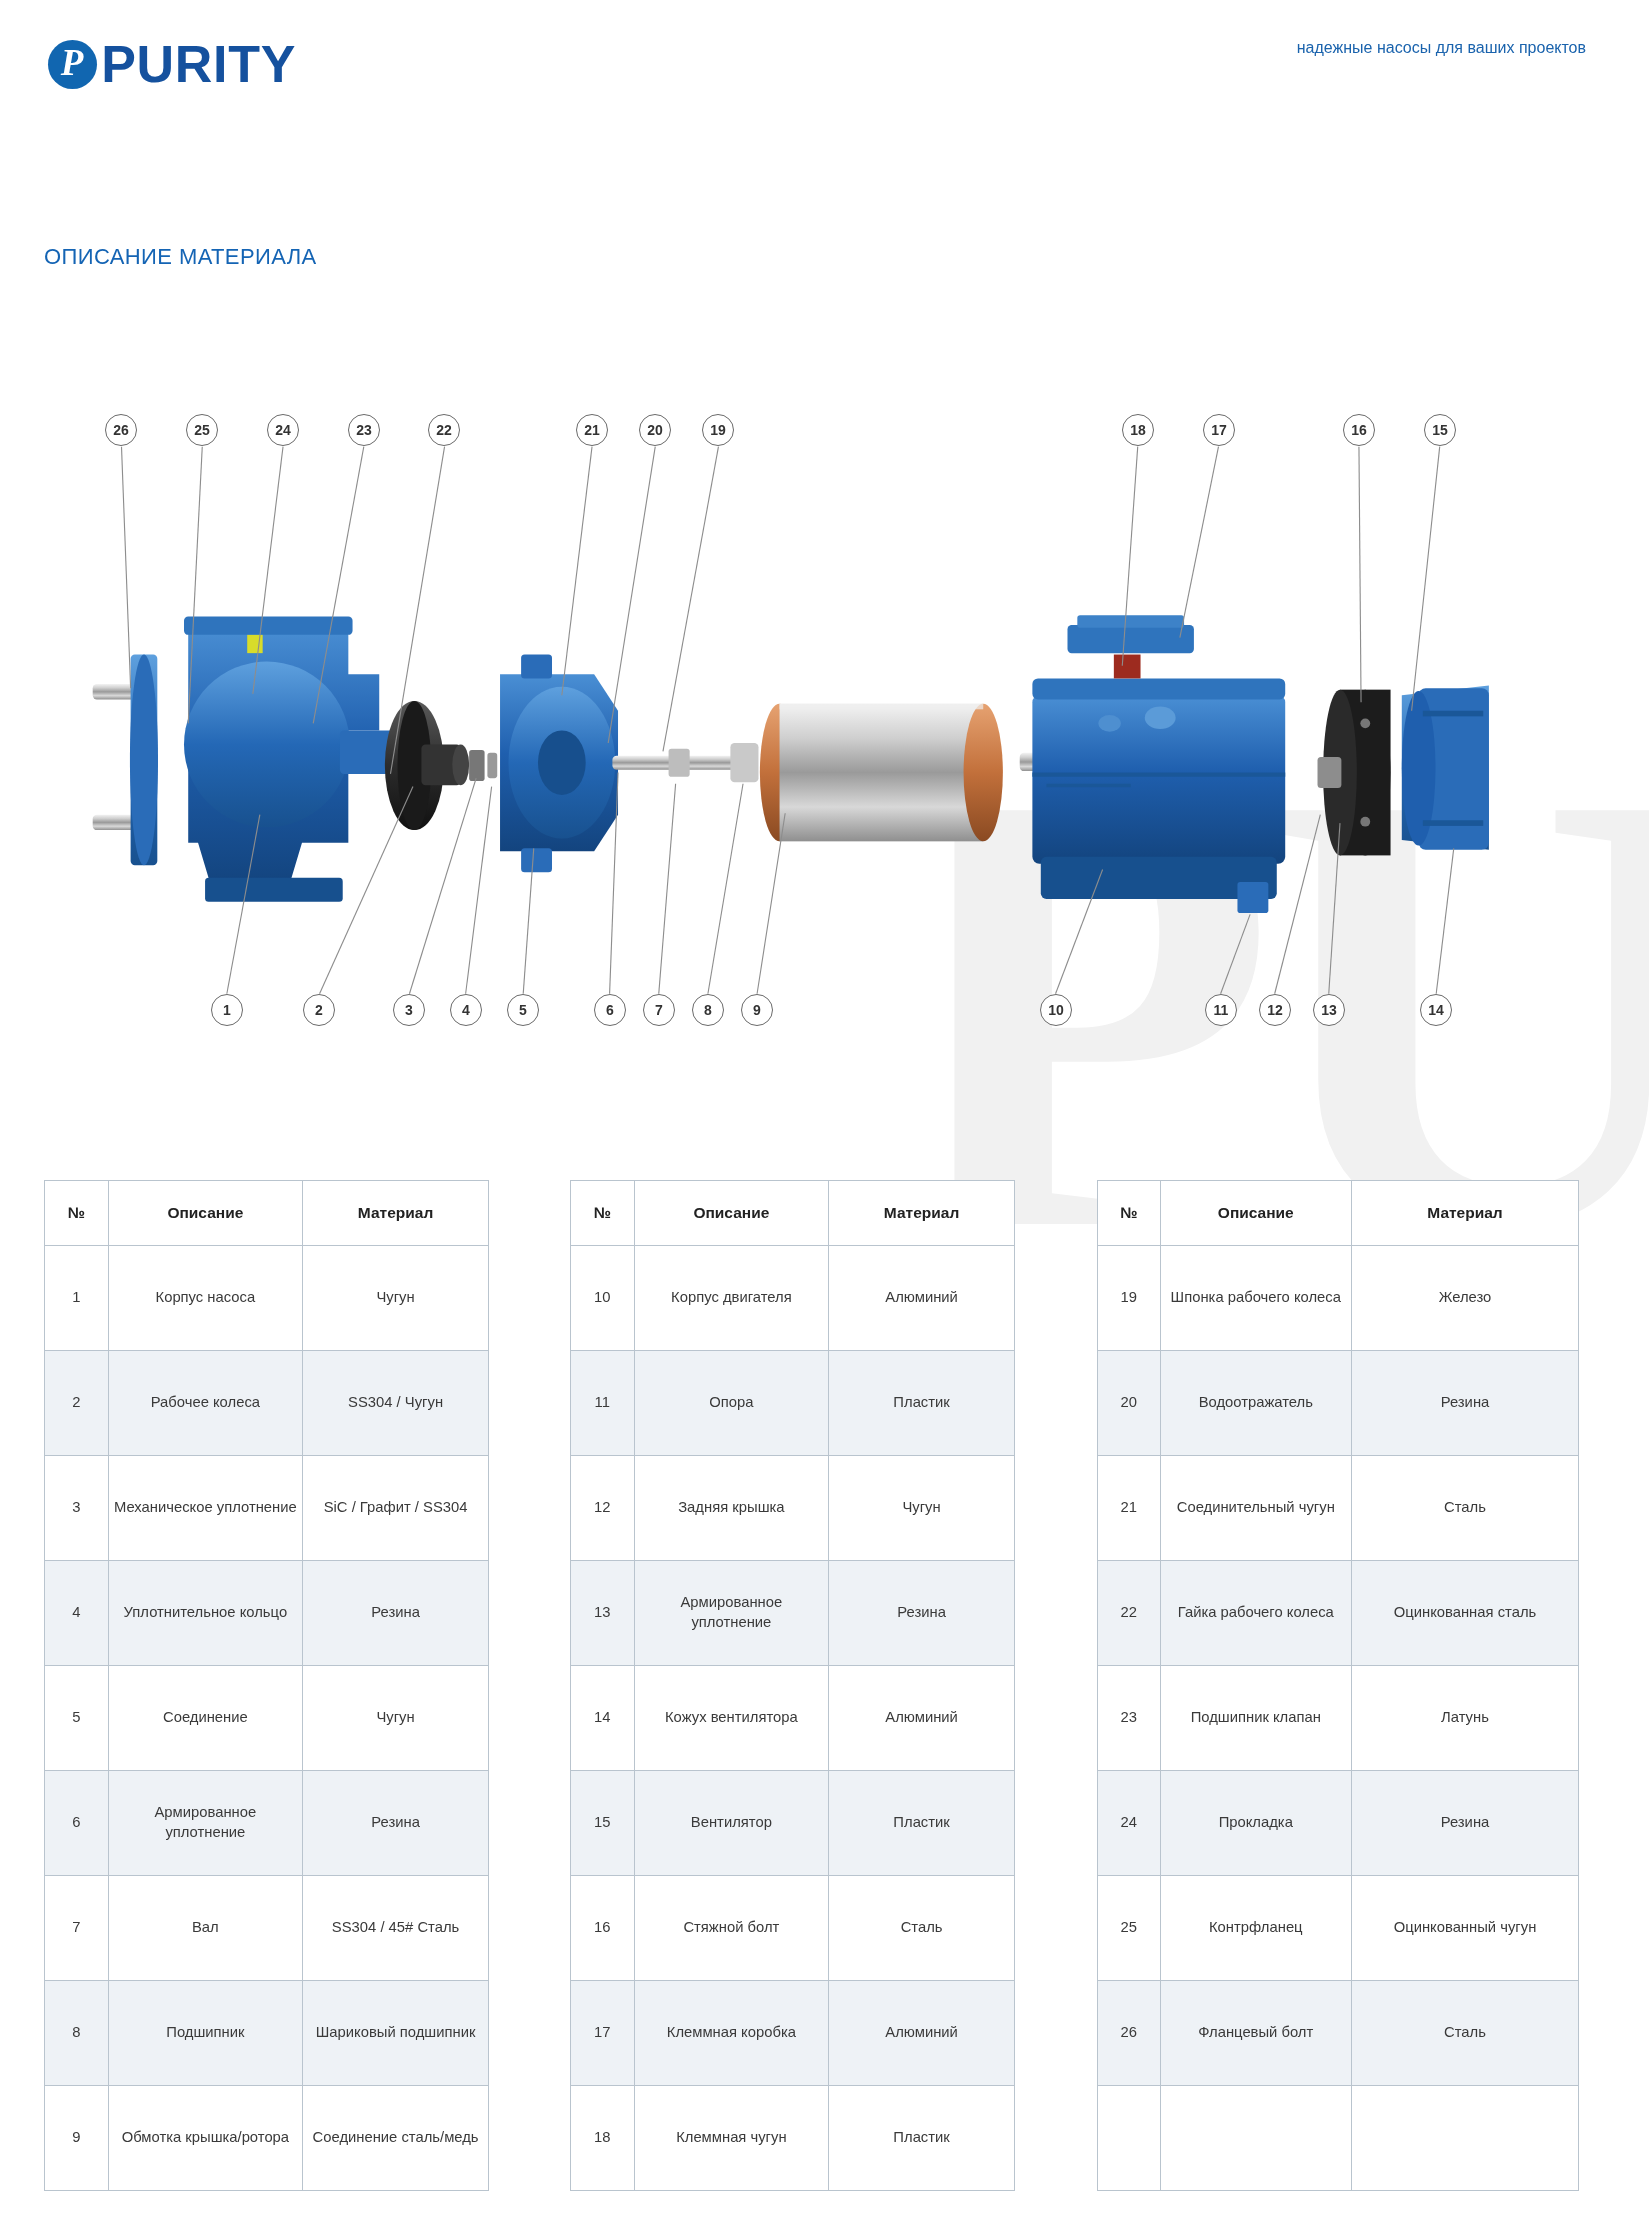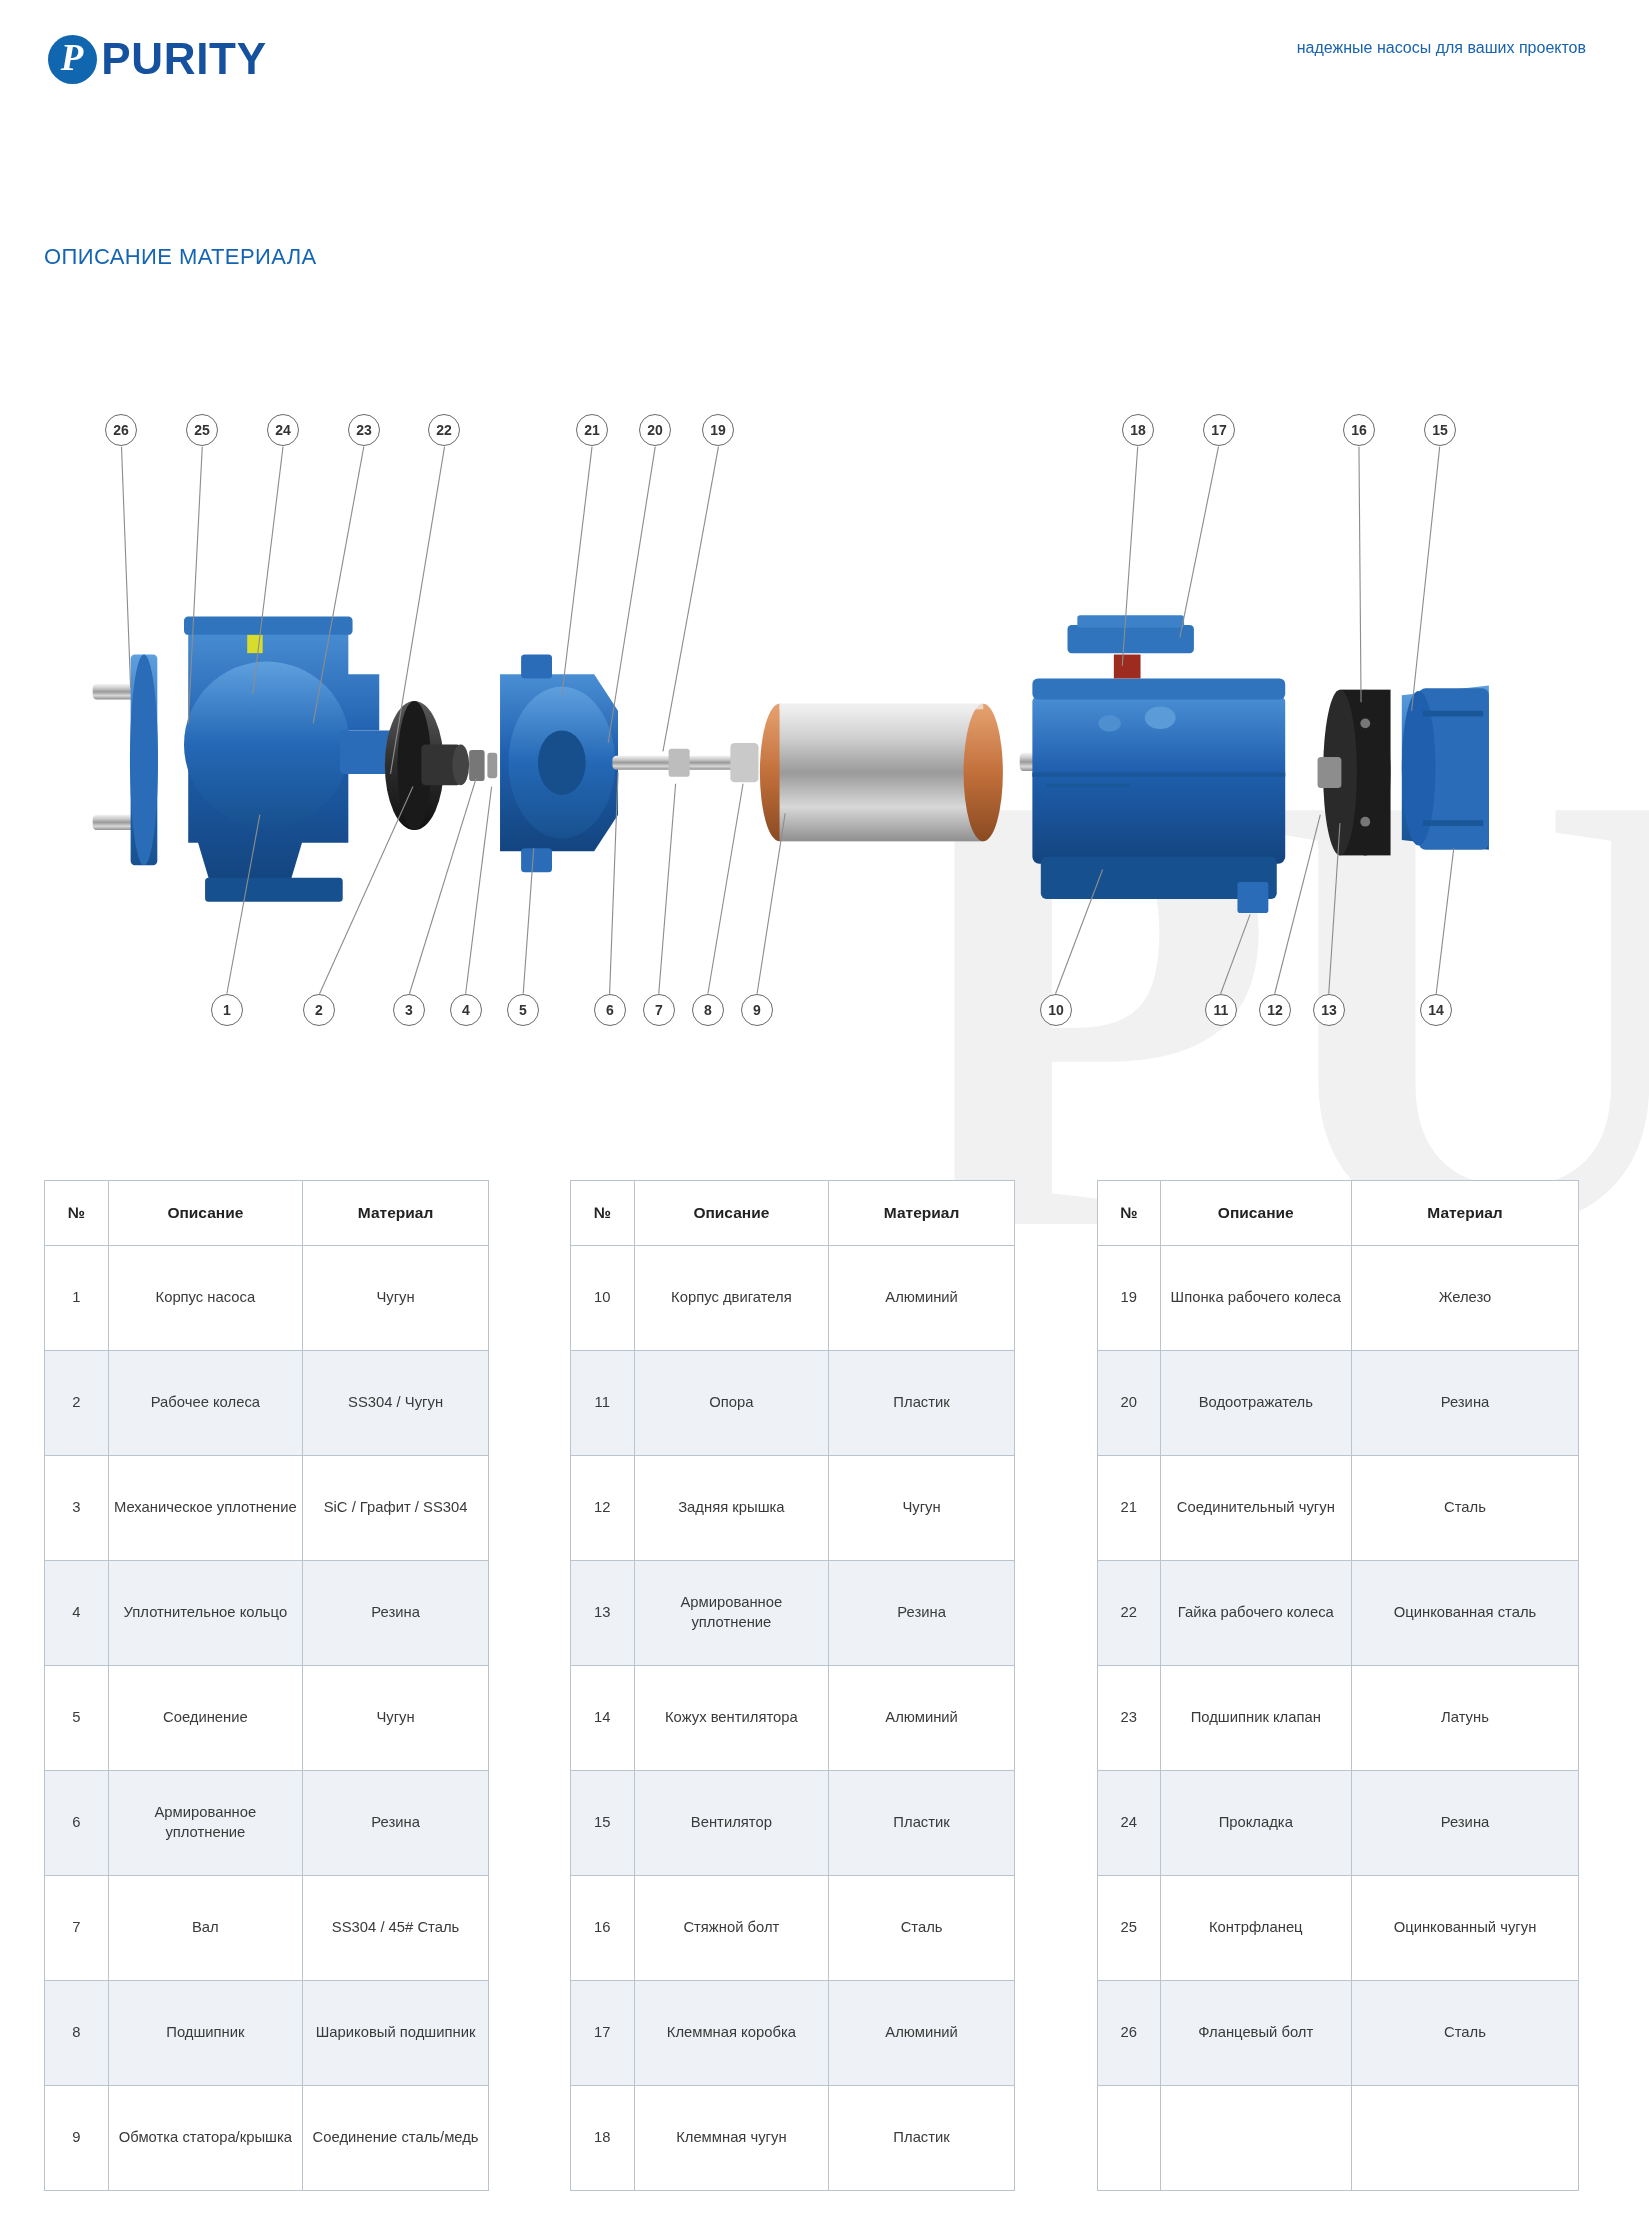--- a/index.html
+++ b/index.html
@@ -61,21 +61,21 @@
     left: 50%;
     top: 50%;
     transform: translate(-52%, -54%);
     color: #ffffff;
     font-size: 37px;
     font-weight: bold;
     font-family: "Liberation Serif", serif;
     font-style: italic;
   }
   .logo-text {
-    font-size: 44px;
+    font-size: 52px;
     font-weight: bold;
     color: #15519e;
     letter-spacing: 0.7px;
     font-family: "Liberation Sans", sans-serif;
   }
   .tagline {
     position: absolute;
     right: 63px;
     top: 39px;
     font-size: 16px;
@@ -411,21 +411,21 @@
       <td>Вал</td>
       <td>SS304 / 45# Сталь</td>
     </tr>
     <tr class="alt">
       <td>8</td>
       <td>Подшипник</td>
       <td>Шариковый подшипник</td>
     </tr>
     <tr>
       <td>9</td>
-      <td>Обмотка статора/крышка</td>
+      <td>Обмотка крышка/ротора</td>
       <td>Соединение сталь/медь</td>
     </tr>
   </tbody>
     </table>
 
   <table class="mat" style="left:570px; top:0; width:445px;">
     <colgroup>
         <col class="col-num">
         <col class="col-desc">
         <col class="col-mat">

